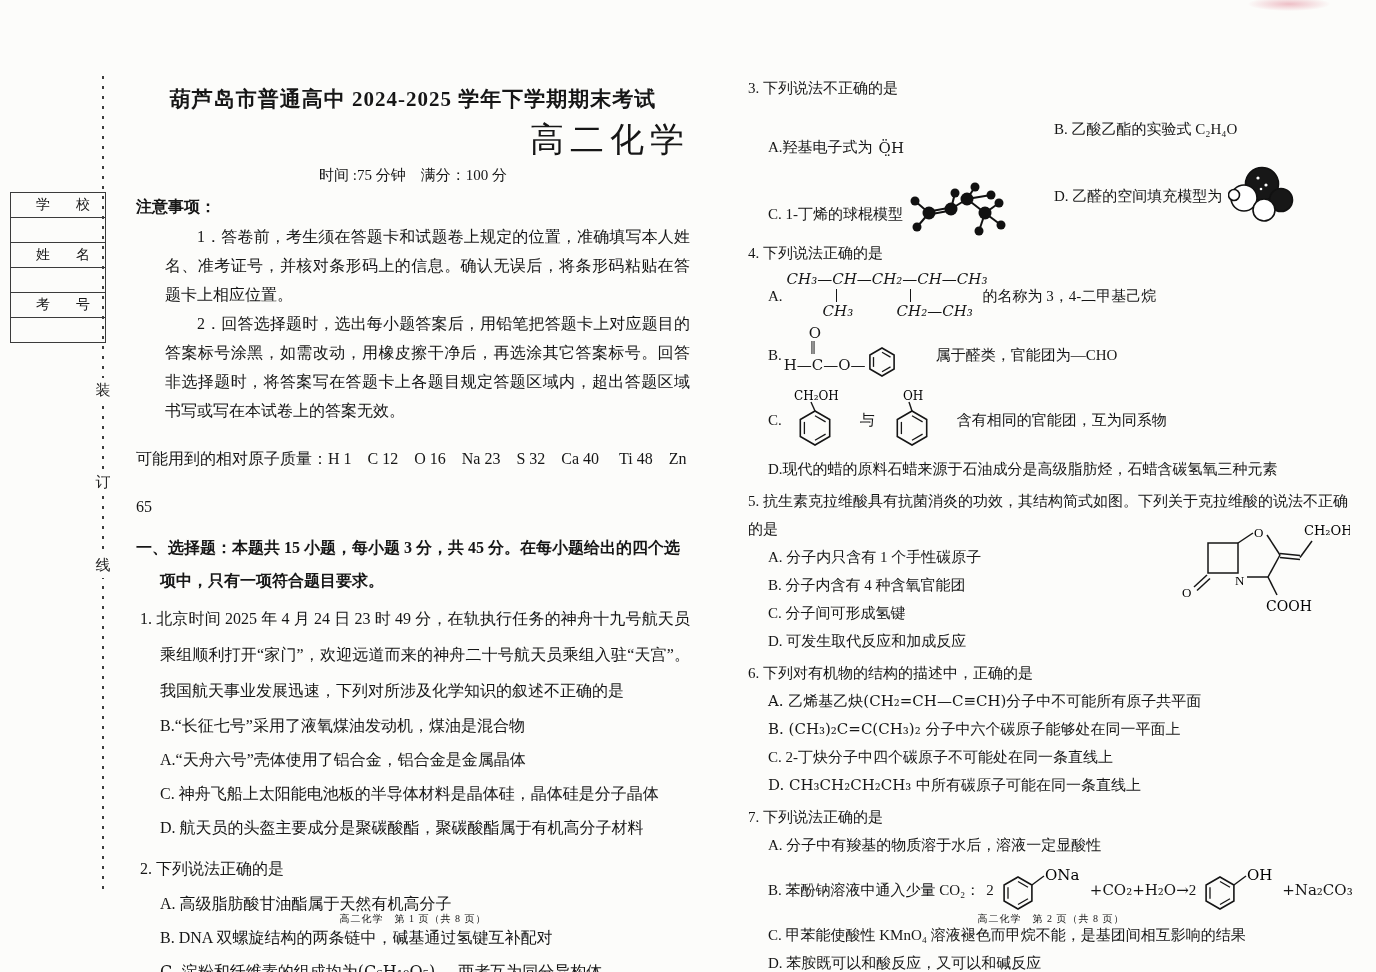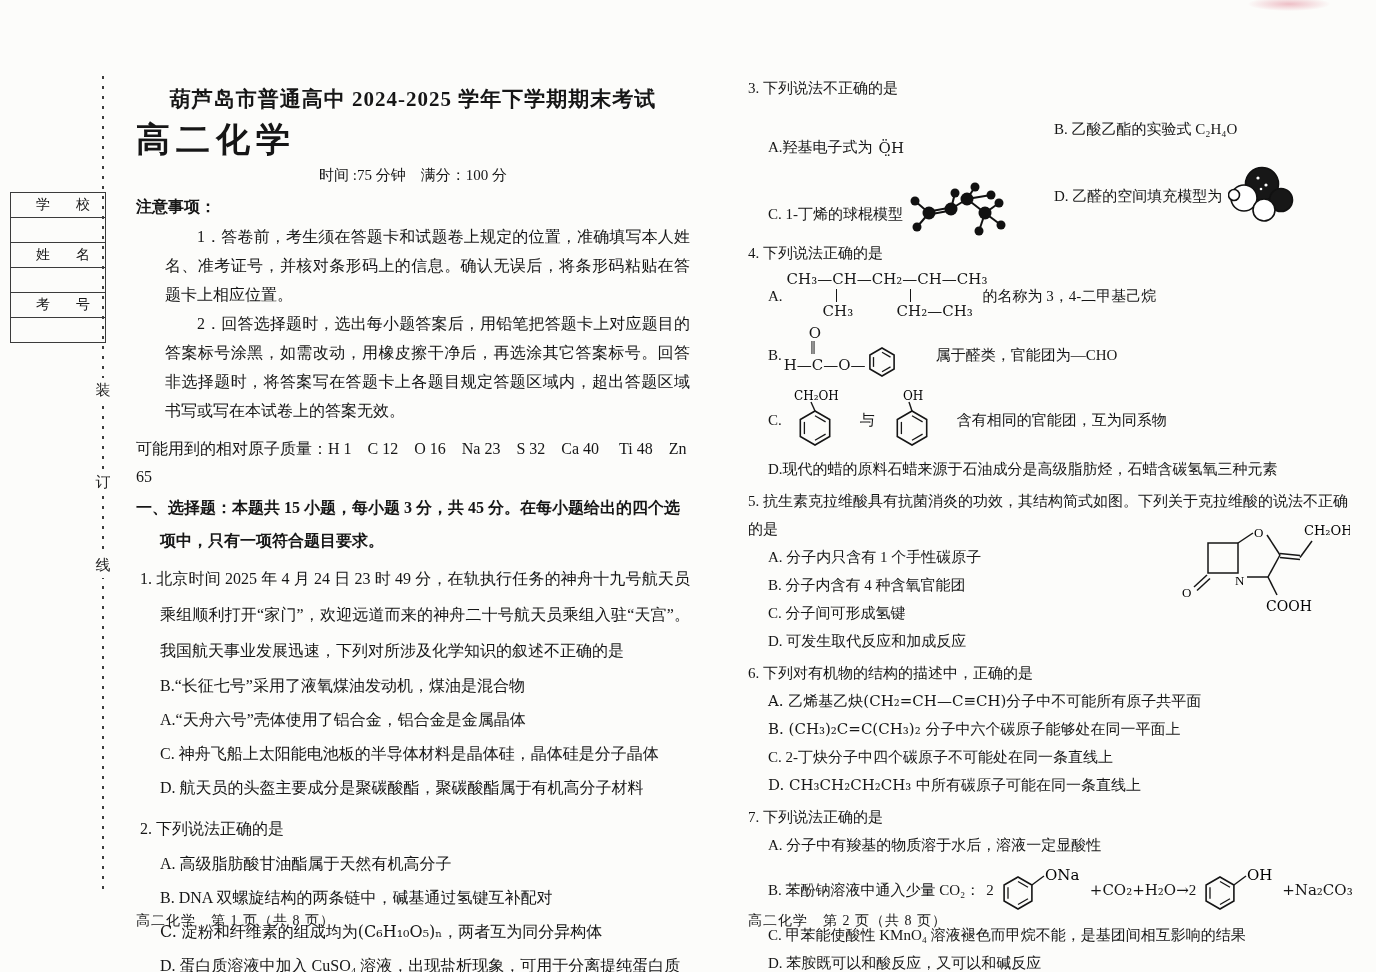--- a/index.html
+++ b/index.html
@@ -14,51 +14,51 @@
   .info-table td.blank{letter-spacing:0;padding:0;}
   
   .binding-line{position:absolute;left:102px;top:76px;width:2px;height:816px;
     background-image:repeating-linear-gradient(to bottom,#3d3d3d 0 3px,transparent 3px 10px);}
   .binding-char{position:absolute;left:94px;width:18px;text-align:center;font-size:15px;
     background:#fcfcfa;padding:3px 0;color:#222;}
   
   .col-left{position:absolute;left:136px;top:84px;width:554px;font-size:16px;}
   .col-right{position:absolute;left:748px;top:70px;width:606px;font-size:15px;}
   .title{text-align:center;font-size:21px;font-weight:bold;letter-spacing:1px;line-height:30px;}
-  .subject{text-align:left;font-size:34px;font-weight:bold;letter-spacing:6px;line-height:44px;margin-top:4px;}
+  .subject{text-align:right;font-size:34px;font-weight:normal;letter-spacing:6px;line-height:44px;margin-top:4px;}
   .meta{text-align:center;font-size:15px;line-height:26px;}
   .notice-h{font-weight:bold;line-height:30px;margin-top:4px;}
   .para{text-align:justify;text-indent:2em;line-height:29px;margin-left:29px;}
-  .masses{margin-top:10px;line-height:28px;}
+  .masses{margin-top:10px;line-height:48px;}
   .section{font-weight:bold;line-height:33px;padding-left:1.5em;text-indent:-1.5em;}
   .stem-l{line-height:36px;padding-left:24px;text-indent:-20px;margin-top:4px;text-align:justify;}
   .opts-l{padding-left:24px;}
   .opt-l{line-height:34px;}
   .q2{margin-top:6px;}
   
   .stem-r{line-height:28px;margin-top:4px;}
   .opt-r{padding-left:20px;line-height:28px;}
   .row{display:flex;align-items:center;padding-left:20px;}
   .row .half{width:286px;display:flex;align-items:center;margin-top:36px;}
   .row .rest{flex:1;display:flex;align-items:center;}
   .gap6{margin-left:6px;} .gap10{margin-left:10px;}
-  .struct-a{position:relative;width:192px;height:52px;font-size:15px;margin:12px 4px;}
+  .struct-a{position:relative;width:192px;height:52px;font-size:15px;margin:12px 4px;font-style:italic;}
   .struct-a .top{position:absolute;left:0;top:0;white-space:nowrap;}
   .struct-a .bar{position:absolute;top:19px;width:0;height:13px;border-left:1.4px solid #161616;}
   .struct-a .sub{position:absolute;top:32px;white-space:nowrap;}
   .struct-b{position:relative;width:150px;height:58px;font-size:15px;margin:0 2px;}
   .struct-b .chain{position:absolute;left:0;top:30px;white-space:nowrap;}
   .struct-b .otop{position:absolute;left:25px;top:-2px;}
   .struct-b .dbl{position:absolute;left:26px;top:13px;font-size:13px;}
   .struct-b svg{position:absolute;left:78px;top:14px;}
   .q5wrap{position:relative;}
   .q5struct{position:absolute;right:4px;top:34px;}
   .q7brow{display:flex;align-items:center;padding-left:20px;height:62px;}
   .chem{font-family:"DejaVu Serif",serif;}
-  .footer{position:absolute;top:912px;font-size:14px;text-align:left;letter-spacing:1px;}
+  .footer{position:absolute;top:912px;font-size:10px;text-align:center;letter-spacing:1px;}
   .footer.fl{left:136px;width:554px;}
   .footer.fr{left:748px;width:606px;}
   svg text{font-family:"Liberation Serif","DejaVu Serif",serif;}
 </style>
 </head>
 <body>
 
 <div class="sheet">
   <div class="smudge"></div>
 

